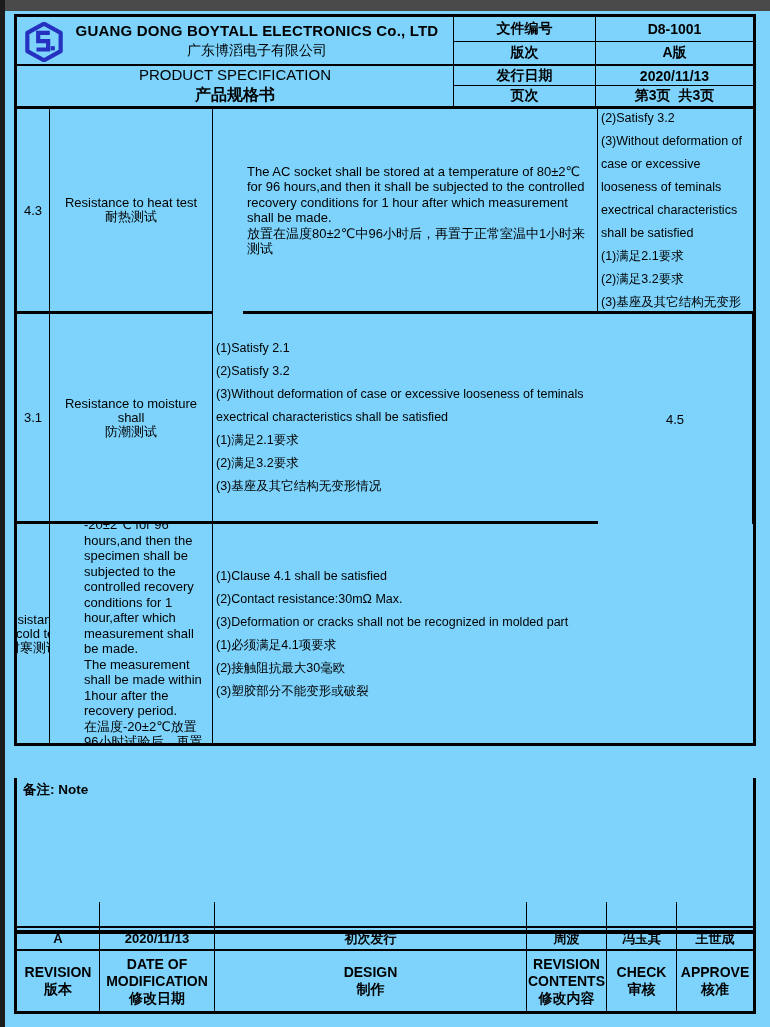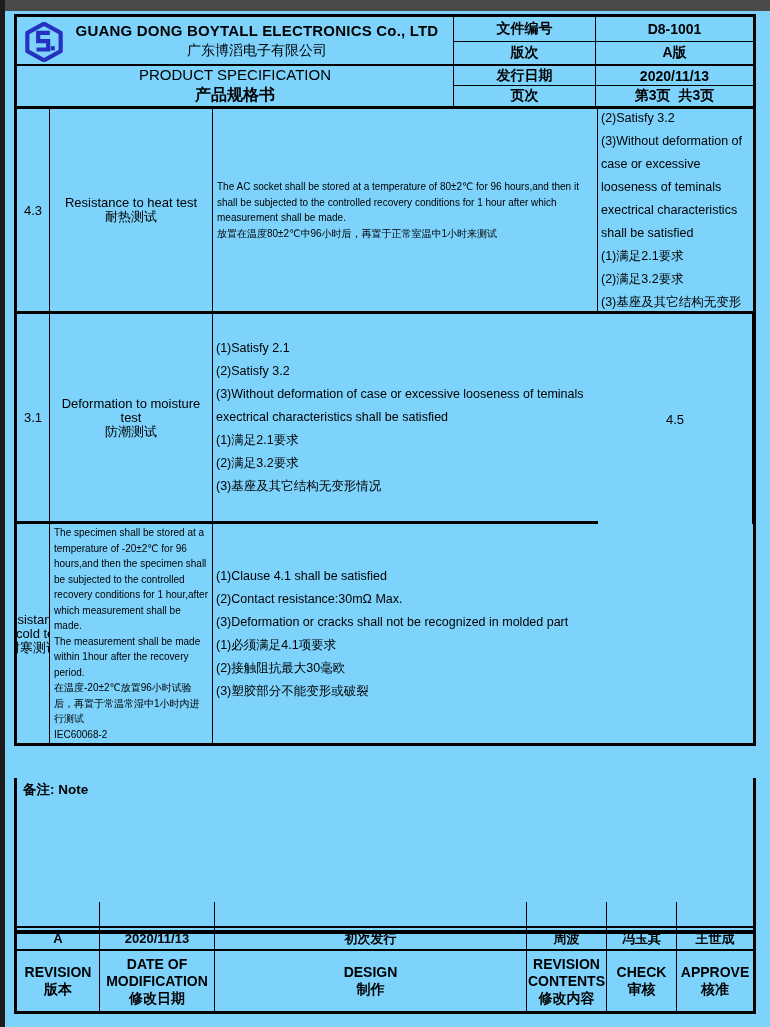--- a/index.html
+++ b/index.html
@@ -31,21 +31,21 @@
   .title-cn { font-weight:bold; font-size:16px; margin-top:2px; }
   .logo { position:absolute; left:7px; top:5px; width:40px; height:40px; }
 
   
   .main { position:absolute; left:0; top:95px; width:742px; height:637px;
           border-left:3px solid var(--line); border-right:3px solid var(--line); border-bottom:3px solid var(--line);
           display:grid; grid-template-columns:33px 163px 385px 1fr; grid-template-rows:205px 210px 1fr; }
   .c { overflow:hidden; display:flex; align-items:center; }
   .c-no   { border-right:1px solid var(--line); justify-content:center; font-size:13px; }
   .c-name { border-right:1px solid var(--line); justify-content:center; text-align:center; font-size:13px; white-space:pre-wrap; line-height:14px; }
-  .c-desc { border-right:1px solid var(--line); font-size:10px; line-height:15.5px; padding:2px 4px; white-space:pre-wrap; }
+  .c-desc { border-right:1px solid var(--line); font-size:13px; line-height:15.5px; padding:2px 4px; white-space:pre-wrap;margin-left:30px; }
   .c-res  { font-size:12.5px; line-height:23px; padding:2px 3px; white-space:pre-wrap; }
   .rb { border-bottom:3px solid var(--line); }
 
   
   .note { position:absolute; left:0; top:764px; width:742px; height:156px;
           border-left:3px solid var(--line); border-right:3px solid var(--line); border-bottom:4px solid var(--line);
           padding:3px 6px; font-weight:bold; font-size:13.5px; }
 
   
   .rev { position:absolute; left:0; top:888px; width:742px; height:112px;
@@ -102,21 +102,21 @@
       <div class="c c-desc rb">The AC socket shall be stored at a temperature of 80±2℃ for 96 hours,and then it shall be subjected to the controlled recovery conditions for 1 hour after which measurement shall be made.
 放置在温度80±2℃中96小时后，再置于正常室温中1小时来测试</div>
       <div class="c c-res rb">(1)Satisfy 2.1
 (2)Satisfy 3.2
 (3)Without deformation of case or excessive looseness of teminals exectrical characteristics shall be satisfied
 (1)满足2.1要求
 (2)满足3.2要求
 (3)基座及其它结构无变形情况</div>
 
       <div class="c c-no rb">3.1</div>
-      <div class="c c-name rb">Deformation to moisture test
+      <div class="c c-name rb">Resistance to moisture shall
 防潮测试</div>
       <div class="c c-res rb">(1)Satisfy 2.1
 (2)Satisfy 3.2
 (3)Without deformation of case or excessive looseness of teminals exectrical characteristics shall be satisfied
 (1)满足2.1要求
 (2)满足3.2要求
 (3)基座及其它结构无变形情况</div>
 
       <div class="c c-no">4.5</div>
       <div class="c c-name">Resistance to cold test

